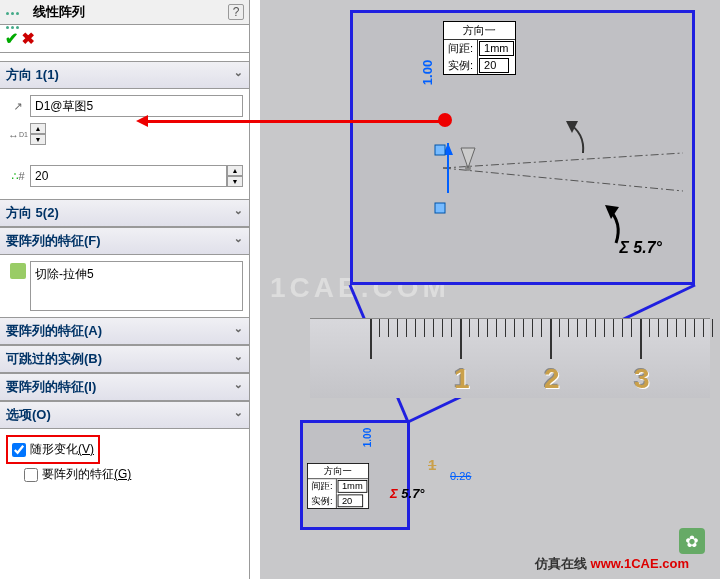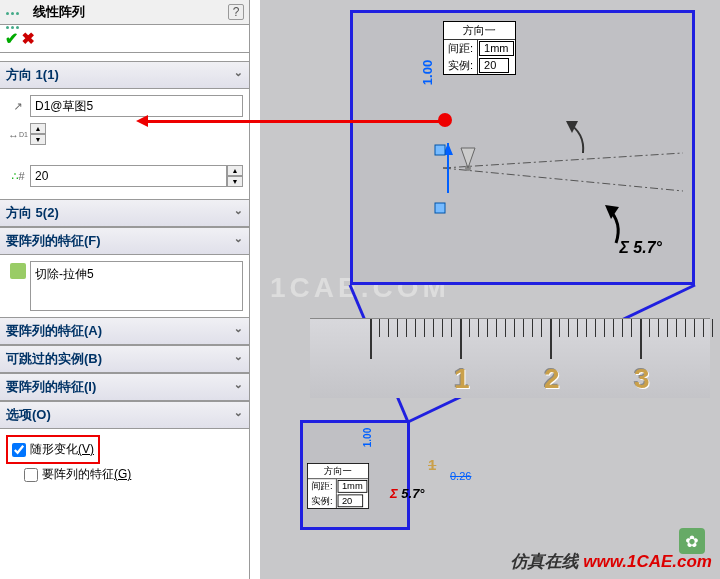--- a/index.html
+++ b/index.html
@@ -62,21 +62,21 @@
     .ruler-area { position:absolute; left:310px; top:310px; right:10px; height:210px; }
     .ruler { position:absolute; left:0; right:0; top:8px; height:80px; background:linear-gradient(#d8d8dc,#c4c4c8); border-top:1px solid #888; }
     .tick { position:absolute; top:0; width:1px; background:#333; }
     .tick.major { height:40px; width:2px; }
     .tick.minor { height:18px; }
     .ruler-num { position:absolute; top:44px; font-size:28px; font-weight:bold; color:#caa04a; text-shadow:1px 1px 0 #fff, -1px -1px 0 #888; }
     .ruler-small { position:absolute; top:8px; font-size:12px; color:#0060ff; font-weight:bold; }
     
     .wm { position:absolute; right:15px; bottom:25px; color:#fff; font-size:14px; display:flex; align-items:center; gap:6px; }
     .wm-ico { width:26px; height:26px; border-radius:4px; background:#6a6; display:flex; align-items:center; justify-content:center; font-size:16px; color:#fff; }
-    .site { position:absolute; right:8px; bottom:6px; color:#d00; font-size:17px; font-weight:bold;font-style:italic; }
+    .site { position:absolute; right:31px; bottom:6px; color:#d00; font-size:13px; font-weight:bold; }
     .bg-wm { position:absolute; left:270px; top:272px; color:#ddd; font-size:28px; font-weight:bold; letter-spacing:4px; pointer-events:none; }
   </style>
 </head>
 <body>
 
 <div class="panel">
 
   <div class="panel-title">
     <span class="icon-patt">
       <span class="dot-grid"><span class="dot"></span><span class="dot"></span><span class="dot"></span><br><span class="dot"></span><span class="dot"></span><span class="dot"></span></span>

